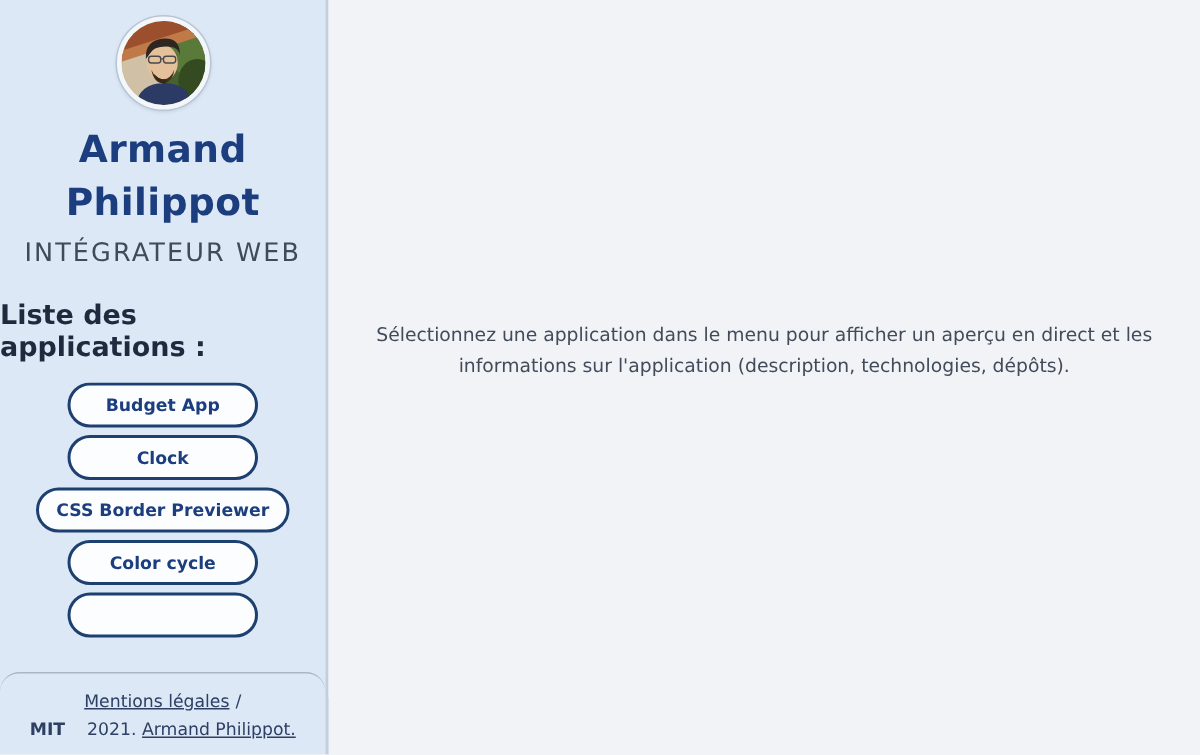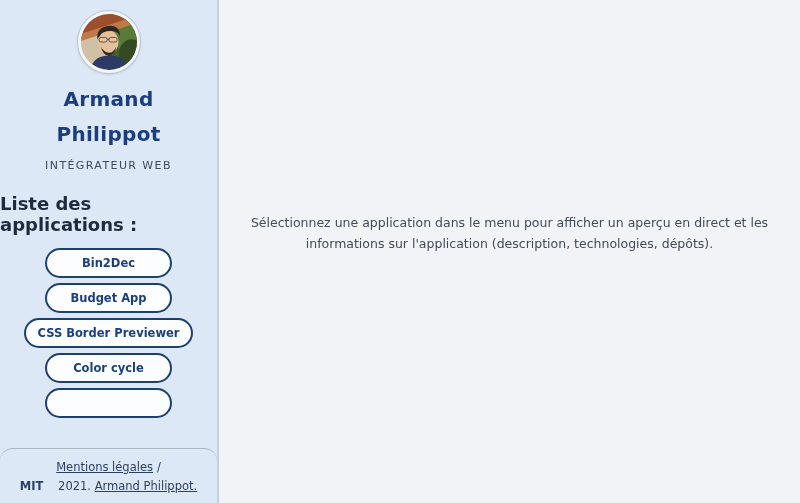--- a/index.html
+++ b/index.html
@@ -32,28 +32,28 @@
     background:#cfc0a6;
     cursor:pointer;
     flex:0 0 auto;
   }
   .avatar-ring svg { display:block; width:100%; height:100%; }
 
   .name {
     margin-top:9px;
     text-align:center;
     color:#1c3e7e;
-    font-size:20px;
+    font-size:25px;
     font-weight:bold;
     line-height:35px;
     letter-spacing:.3px;
   }
   .job {
     margin-top:7px;
-    font-size:11px;
+    font-size:17px;
     letter-spacing:1.4px;
     color:#3f4a5b;
     white-space:nowrap;
   }
   .apps-heading {
     margin-top:21px;
     font-size:18px;
     font-weight:bold;
     color:#1e2a3e;
   }
@@ -156,22 +156,22 @@
   <h1 class="name">
     <span style="display:block">Armand</span>
     <span style="display:block">Philippot</span>
   </h1>
 
   <div class="job">INTÉGRATEUR WEB</div>
 
   <div class="apps-heading">Liste des applications :</div>
 
   <nav class="apps-nav">
-    <button class="app-btn">Bin2Dec</button>
     <button class="app-btn">Budget App</button>
+    <button class="app-btn">Clock</button>
     <button class="app-btn">CSS Border Previewer</button>
     <button class="app-btn">Color cycle</button>
     <button class="app-btn"></button>
   </nav>
 
   <footer class="sidebar-footer">
     <div class="row">
       <a>Mentions légales</a><span class="sep">/</span>
     </div>
     <div class="row">

